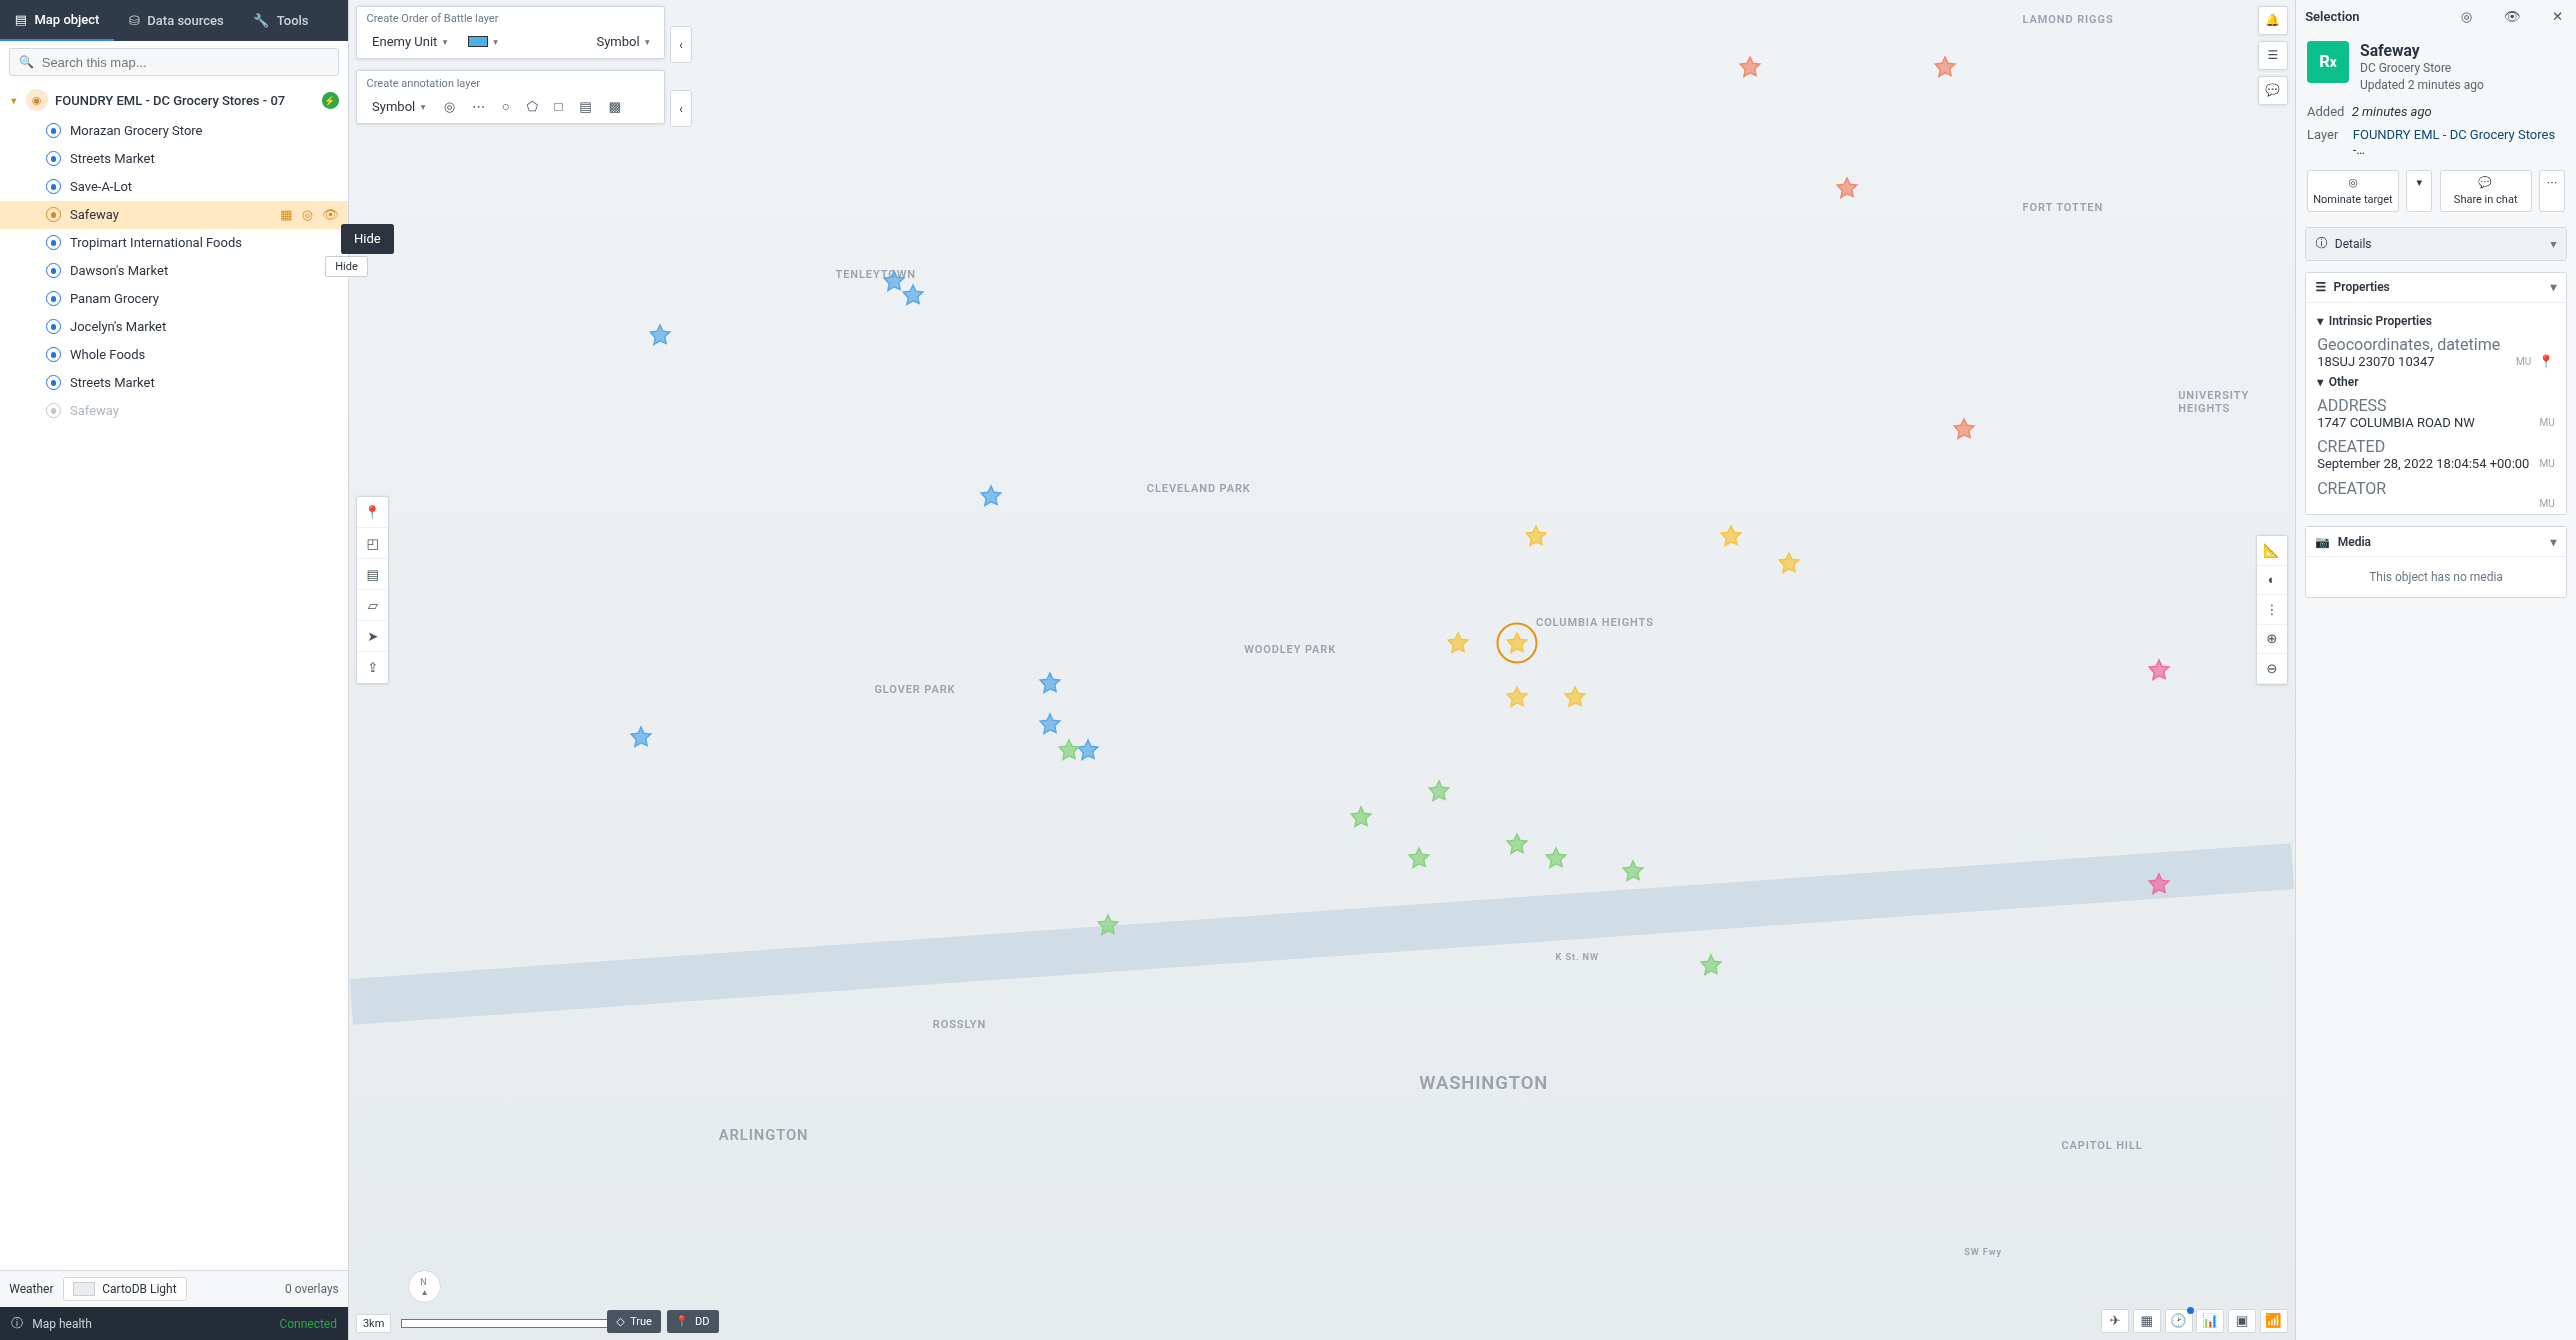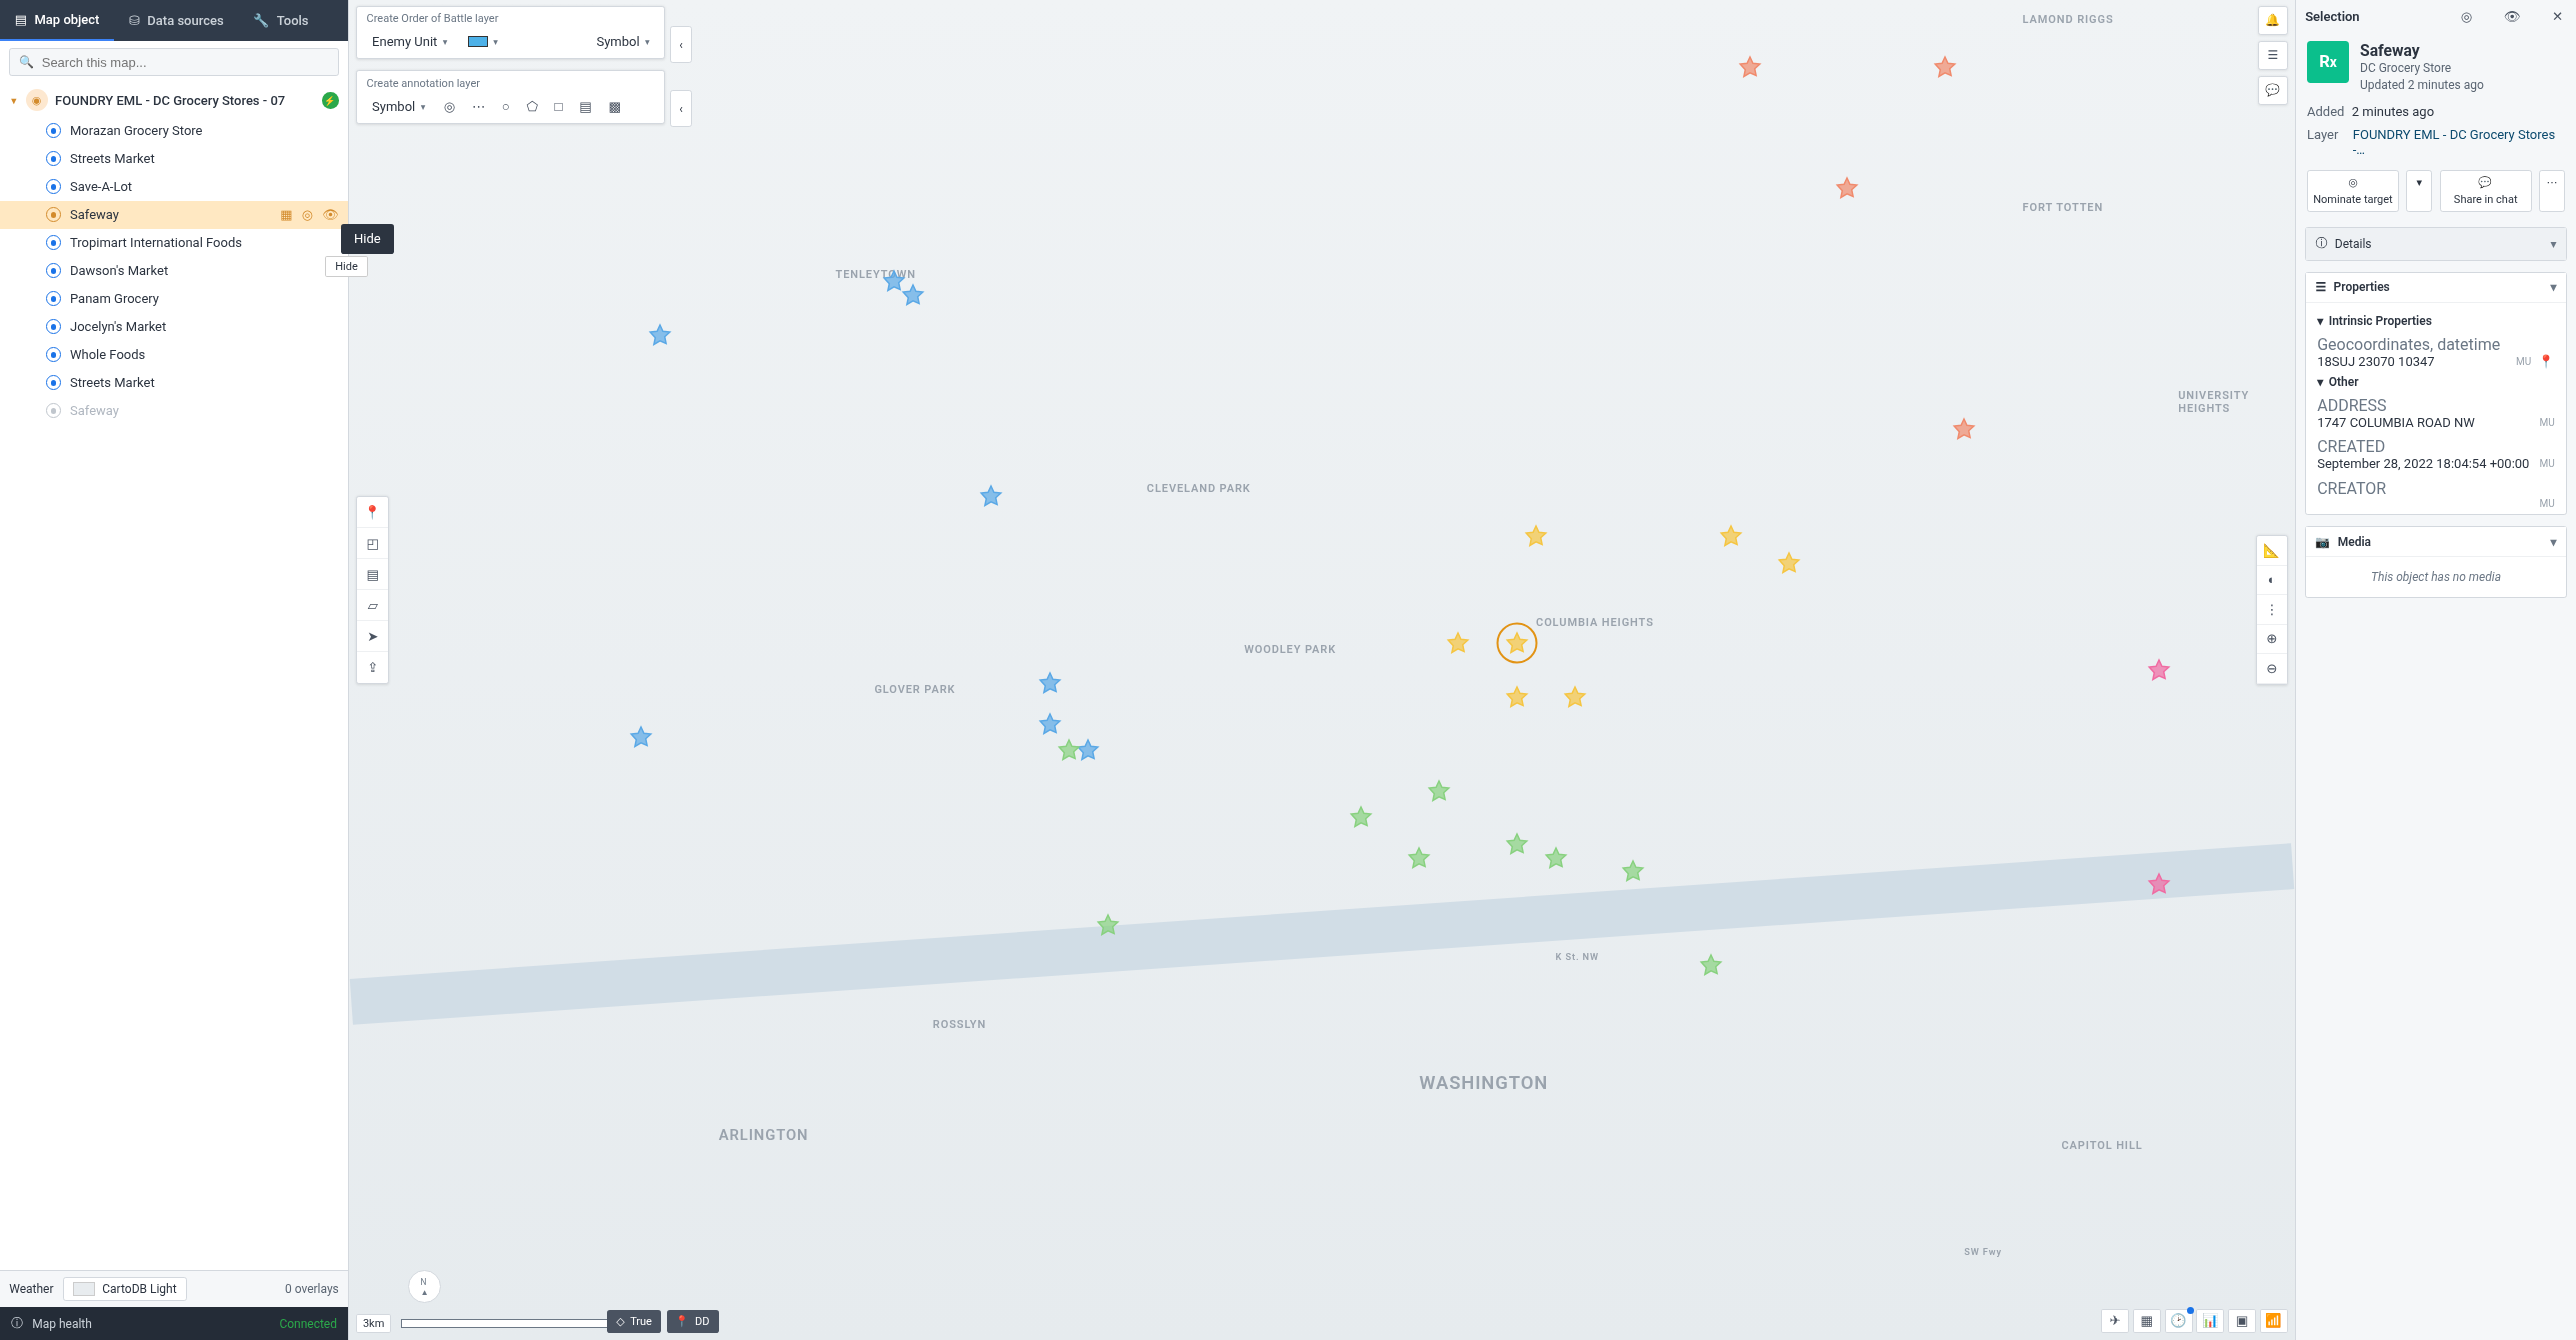--- a/index.html
+++ b/index.html
@@ -87,34 +87,34 @@
 .sel-header { display:flex; align-items:center; padding:7.4px 9.2px; gap:24px; }
 .sel-header h3 { font-size:13px; font-weight:600; flex:1; }
 .sel-header button { background:none; border:none; cursor:pointer; color:#4a5361; padding:1.8px 3.7px; }
 .sel-body { padding:7.4px 11px; display:flex; gap:11px; }
 .rx { width:42px; height:42px; background:#0bbf8c; color:#fff; border-radius:3.7px; display:flex; align-items:center; justify-content:center; font-size:16.6px; font-weight:700; }
 .sel-title { font-size:15.7px; font-weight:700; }
 .sel-sub { color:#5a6572; font-size:12px; line-height:1.4; }
 .meta-row { padding:3.7px 11px; font-size:13px; display:flex; gap:7.4px; }
 .meta-row .lbl { color:#5a6572; }
 .meta-row .val { color:#0c4a6e;padding-left:7px; }
-.meta-row .val-dark { color:#2c3440; }
+.meta-row .val-dark { color:#2c3440;font-style:italic; }
 .action-btns { display:flex; gap:7.4px; padding:9.2px 11px; }
 .action-btn { flex:1; background:#fff; border:0.9px solid #d3d8de; border-radius:2.8px; padding:5.5px 3.7px; text-align:center; cursor:pointer; font-size:11px; display:flex; flex-direction:column; align-items:center; gap:3.7px; }
 .action-btn.narrow { flex:0 0 26px; }
 .section { border:0.9px solid #d3d8de; border-radius:2.8px; margin:5.5px 9.2px; background:#fff; }
 .section-hd { display:flex; align-items:center; padding:7.4px 9.2px; gap:7.4px; background:#eef1f4; cursor:pointer; }
 .section-hd .chev { margin-left:auto; color:#6b7785; }
 .section-hd.light { background:#fff; border-bottom:0.9px solid #eef0f2; font-weight:600; }
 .prop-group { padding:5.5px 11px; }
 .prop-group h4 { font-size:12px; font-weight:600; display:flex; align-items:center; gap:5.5px; margin:5.5px 0; }
 .prop-lbl { color:#6b7785; font-size:16px; margin-top:7.4px; }
 .prop-val { font-size:13px; display:flex; align-items:center; gap:7.4px; }
 .mu { margin-left:auto; color:#9aa3ad; font-size:10px; }
-.media-empty { text-align:center; color:#6b7785; padding:13px;font-style:italic; }
+.media-empty { text-align:center; color:#6b7785; padding:13px; }
 </style>
 </head>
 <body>
 
 <div class="app">
 
   <div class="left">
     <div class="tabs">
       <div class="tab active">
         <span>▤</span>

